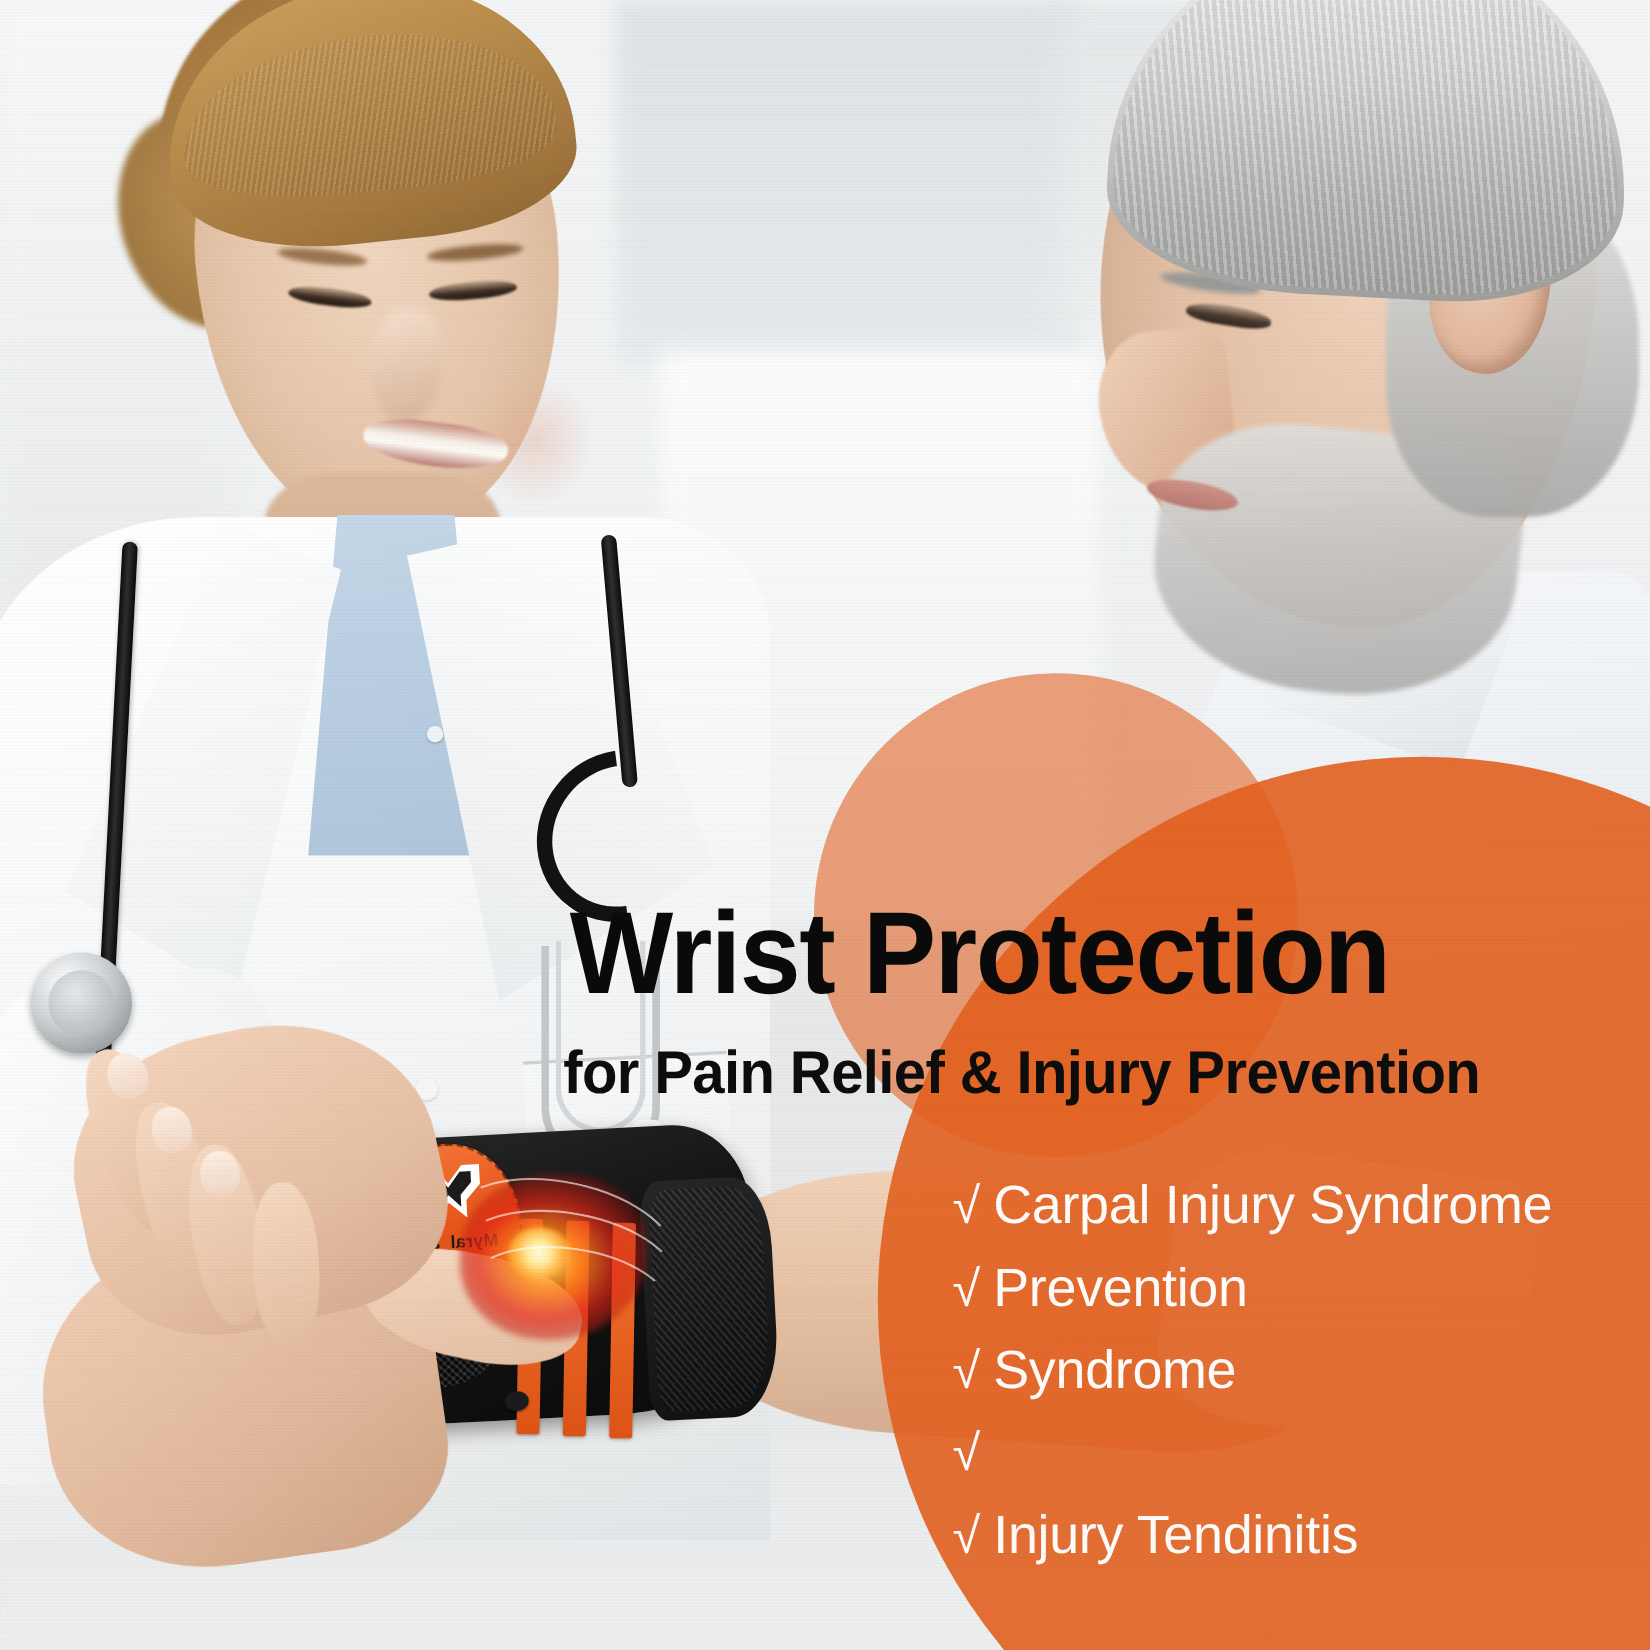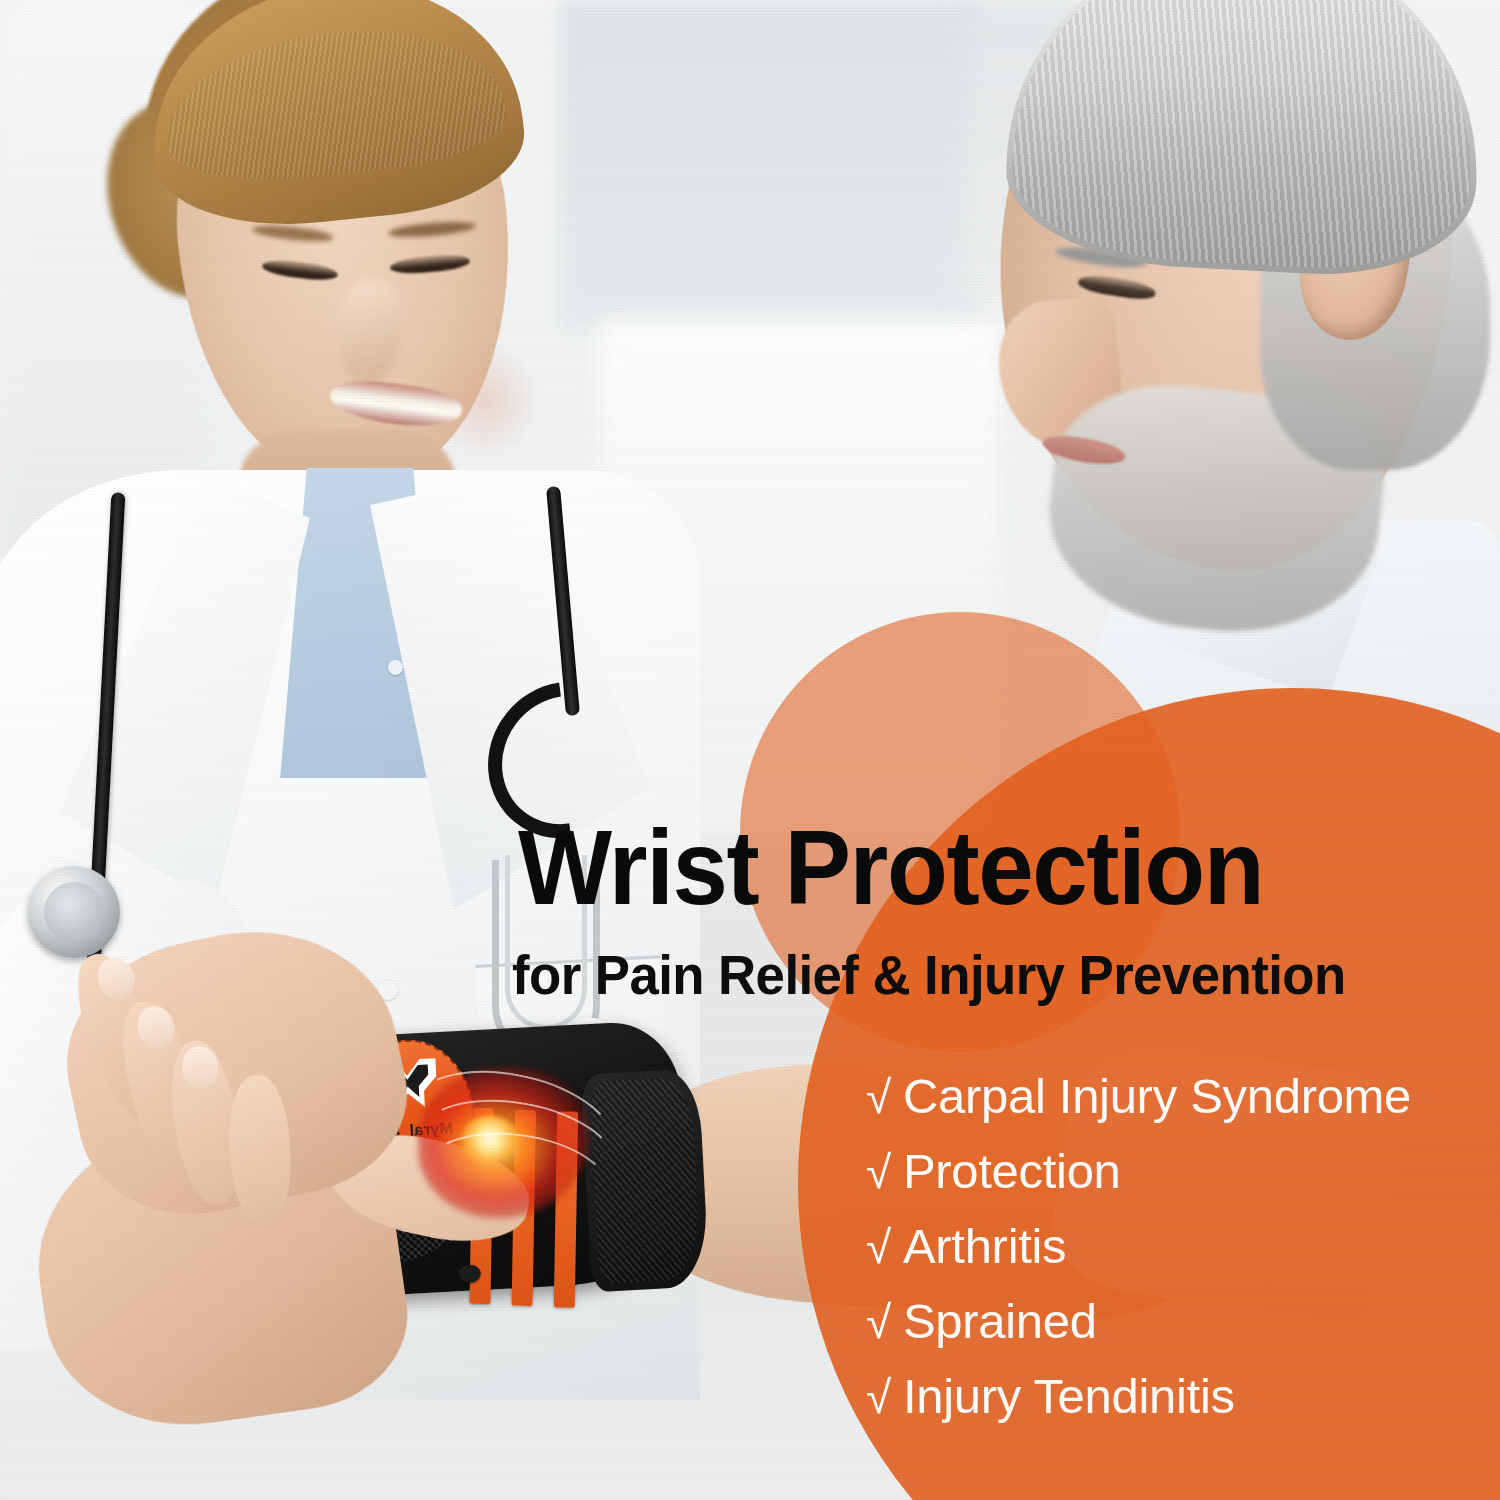--- a/index.html
+++ b/index.html
@@ -376,29 +376,28 @@
   <div class="headline">Wrist Protection</div>
   <div class="subhead">for Pain Relief &amp; Injury Prevention</div>
 
   <div class="bullets">
     <div class="bullet">
       <span class="tick">√</span>
       <span>Carpal Injury Syndrome</span>
     </div>
     <div class="bullet">
       <span class="tick">√</span>
-      <span>Protection</span>
+      <span>Prevention</span>
     </div>
     <div class="bullet">
       <span class="tick">√</span>
-      <span>Arthritis</span>
+      <span>Syndrome</span>
     </div>
     <div class="bullet">
       <span class="tick">√</span>
-      <span>Sprained</span>
     </div>
     <div class="bullet">
       <span class="tick">√</span>
       <span>Injury Tendinitis</span>
     </div>
   </div>
 
   <div class="noise"></div>
 </div>
 

